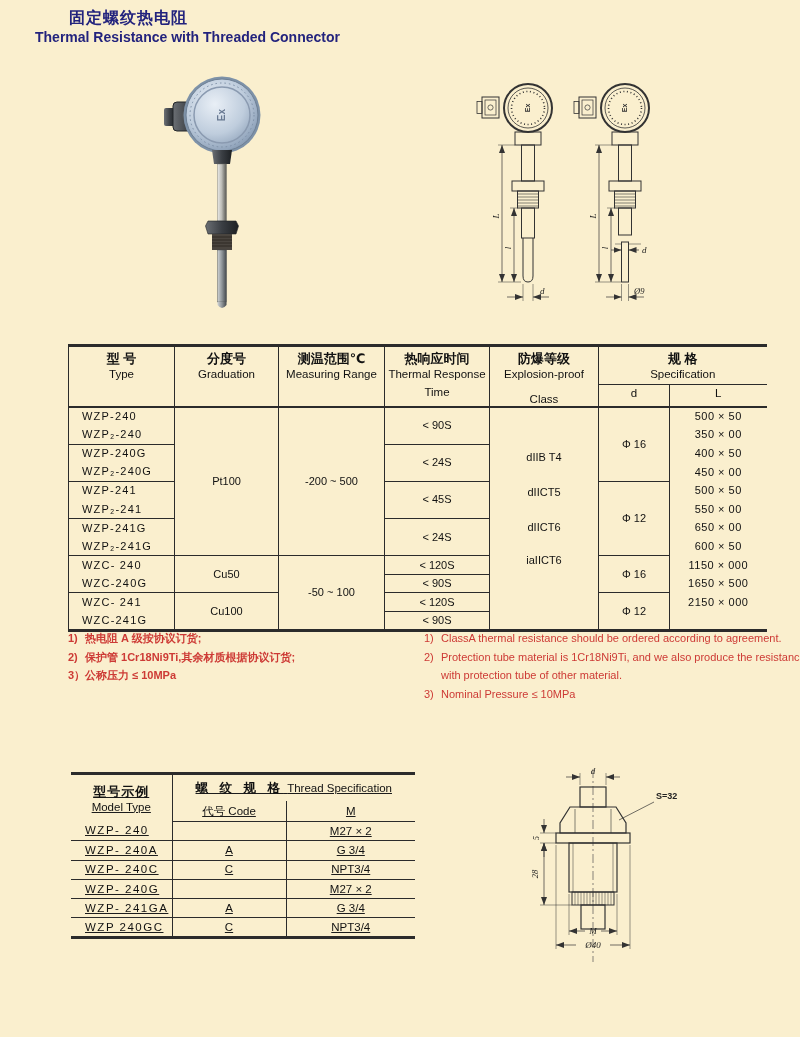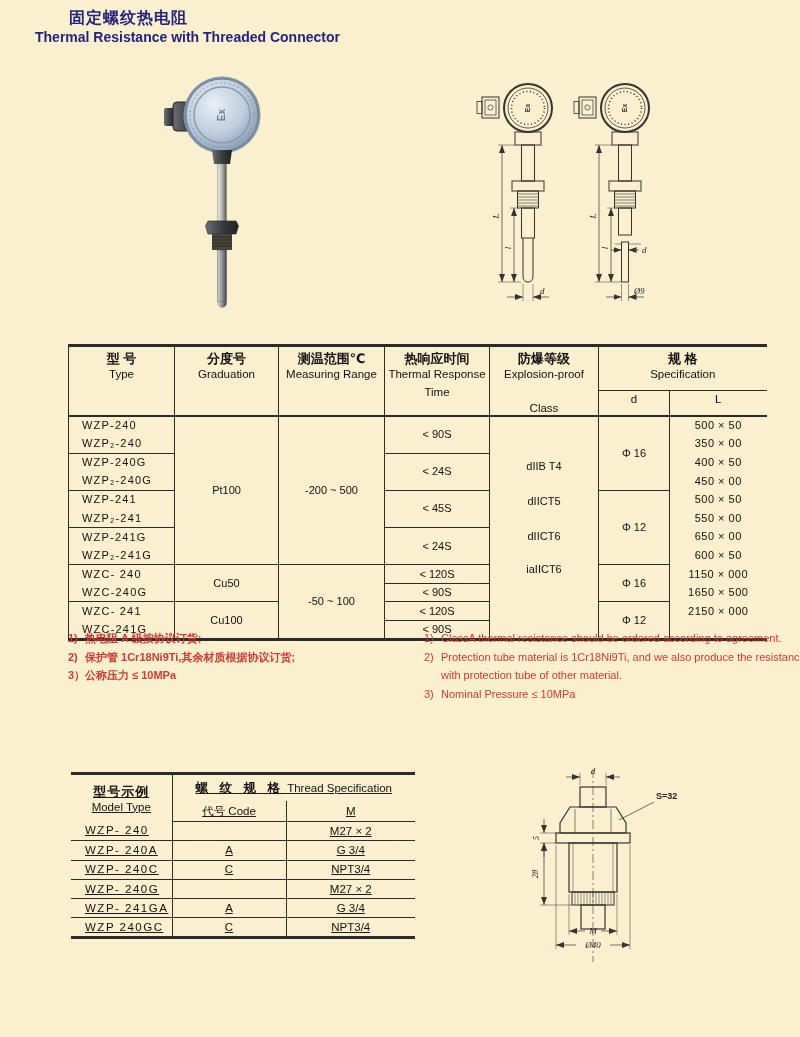--- a/index.html
+++ b/index.html
@@ -225,21 +225,21 @@
           <div class="hen">Measuring Range</div>
         </th>
         <th rowspan="2" class="hb2">
           <div class="hzh">热响应时间</div>
           <div class="hen">Thermal Response</div>
           <div class="hen" style="margin-top:3px">Time</div>
         </th>
         <th rowspan="2" class="hb2">
           <div class="hzh">防爆等级</div>
           <div class="hen">Explosion-proof</div>
-          <div class="hen" style="margin-top:19px">Class</div>
+          <div class="hen" style="margin-top:10px">Class</div>
         </th>
         <th colspan="2" class="hb1">
           <div class="hzh">规  格</div>
           <div class="hen">Specification</div>
         </th>
       </tr>
       <tr class="subrow">
         <th class="hb2">d</th>
         <th class="hb2">L</th>
       </tr>

